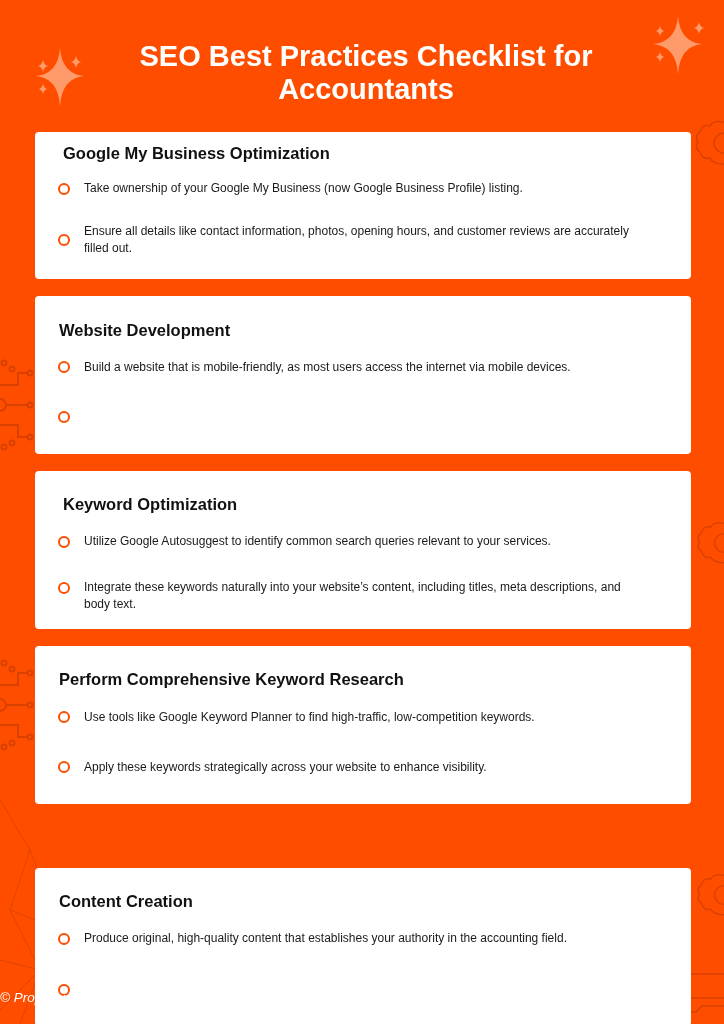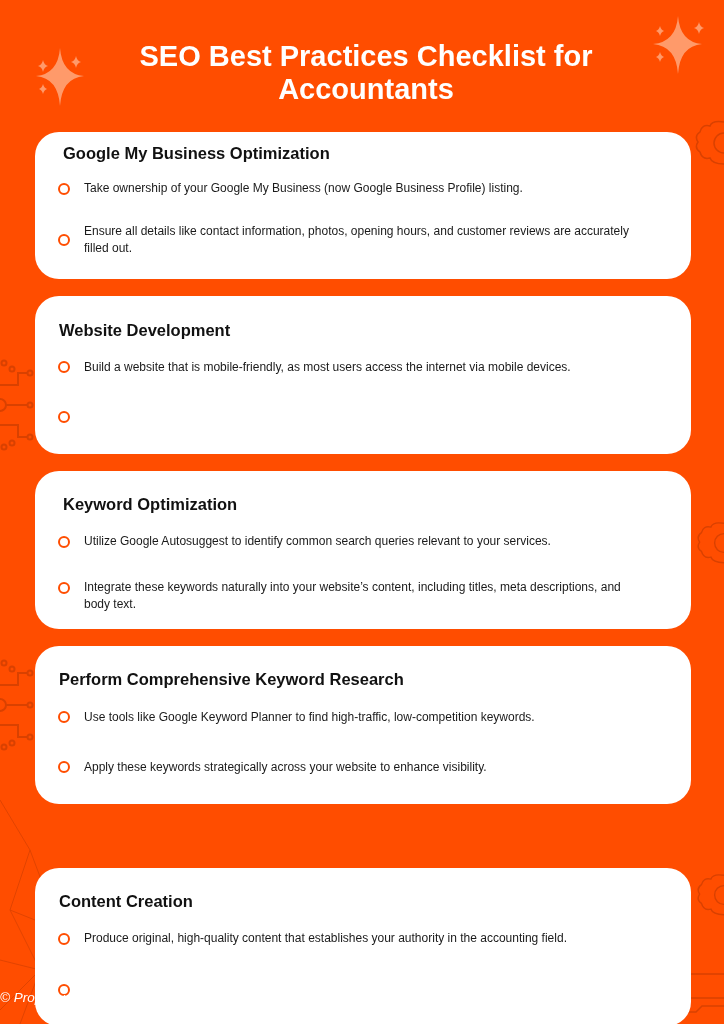--- a/index.html
+++ b/index.html
@@ -19,21 +19,21 @@
       font-weight: bold;
       font-size: 29px;
       line-height: 33px;
       margin-left: 8px;
     }
     .card {
       position: absolute;
       left: 35px;
       width: 656px;
       background: #fff;
-      border-radius: 24px;
+      border-radius: 4px;
     }
     .card-title {
       position: absolute;
       font-weight: bold;
       font-size: 16.5px;
       color: #111;
     }
     .item {
       position: absolute;
       left: 49px;

